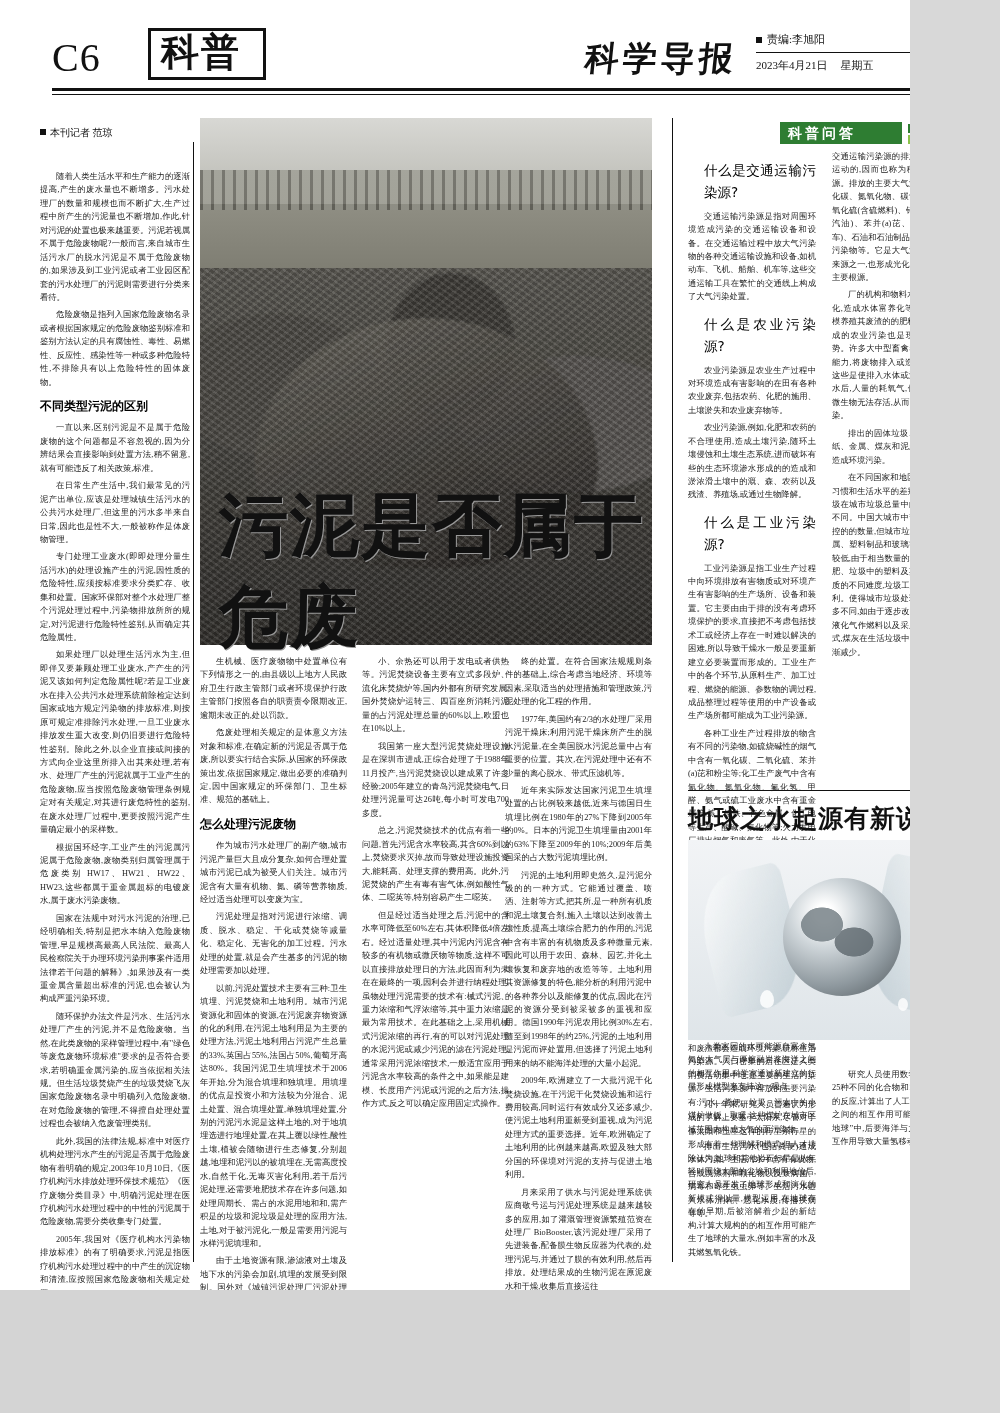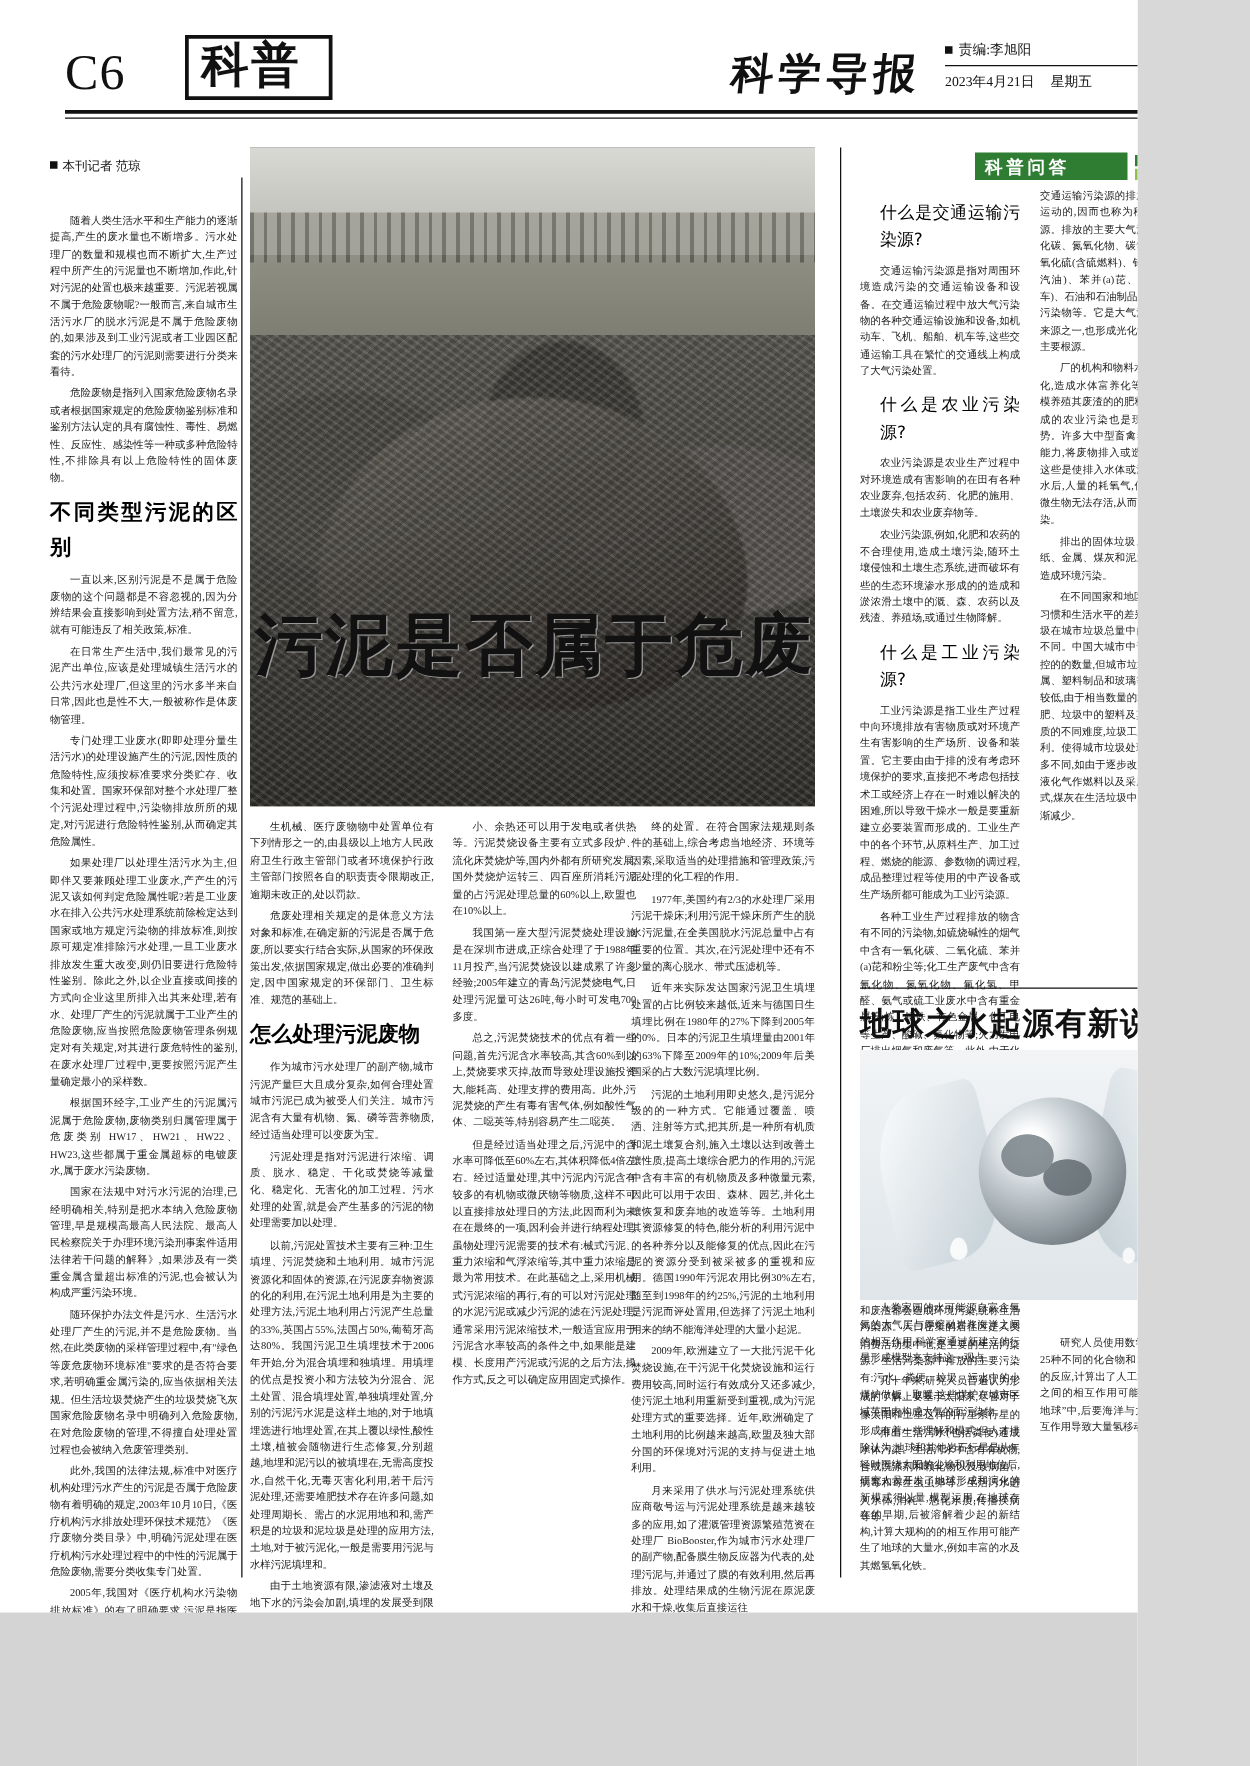--- a/index.html
+++ b/index.html
@@ -21,40 +21,40 @@
   .editorrow{display:flex;align-items:center;gap:5px;padding:2px 0;}
   .sq{width:6px;height:6px;background:#111;display:inline-block;}
   .editorline{width:196px;height:1px;background:#111;margin:3px 0;}
 
   
   .byline{position:absolute;left:40px;top:126px;font-size:10px;color:#111;}
   .byline .sq{width:6px;height:6px;margin-right:4px;vertical-align:1px;}
 
   .col{position:absolute;font-size:8.3px;line-height:1.62;text-align:justify;color:#1a1a1a;}
   .col p{margin:0 0 4px 0;text-indent:16px;}
-  .sub{font-size:17px;font-weight:bold;margin:8px 0 5px 0;color:#000;font-family:"DejaVu Sans",sans-serif;}
+  .sub{font-size:12px;font-weight:bold;margin:8px 0 5px 0;color:#000;font-family:"DejaVu Sans",sans-serif;}
 
   
   .c1{left:40px;top:142px;width:150px;margin-top:28px;}
   
   .photo{position:absolute;left:200px;top:118px;width:452px;height:527px;overflow:hidden;background:#6b6b63;}
   .photo .sky{position:absolute;left:0;top:0;width:100%;height:86px;background:linear-gradient(#d8d8d4,#b9b9b2);}
   .photo .trees{position:absolute;left:0;top:52px;width:100%;height:46px;background:repeating-linear-gradient(90deg,#5e5d55 0px,#5e5d55 3px,#9a9a90 3px,#9a9a90 11px);opacity:.75;}
   .photo .field{position:absolute;left:0;top:92px;width:100%;height:120px;background:linear-gradient(#8e8d82,#6f6e63);}
   .photo .pile{position:absolute;left:-5%;top:150px;width:110%;height:390px;background:
      radial-gradient(ellipse at 20% 30%, #4a4843 0 18%, transparent 19%),
      radial-gradient(ellipse at 55% 20%, #3d3b37 0 16%, transparent 17%),
      radial-gradient(ellipse at 80% 40%, #565350 0 20%, transparent 21%),
      linear-gradient(#57554f,#2e2c29);}
   .photo .tex{position:absolute;left:0;top:150px;width:100%;height:390px;
      background-image:repeating-linear-gradient(35deg, rgba(255,255,255,.07) 0 2px, rgba(0,0,0,.09) 2px 5px),
                       repeating-linear-gradient(-40deg, rgba(255,255,255,.05) 0 3px, rgba(0,0,0,.07) 3px 7px);}
   .photo .ridge{position:absolute;left:12%;top:200px;width:76%;height:250px;border-radius:50% 50% 45% 45%/60% 60% 40% 40%;background:linear-gradient(160deg,#6a675f,#221f1d);filter:blur(1px);opacity:.85;}
 
-  .headline{position:absolute;left:200px;top:480px;width:452px;text-align:right;font-size:54px;font-weight:bold;font-family:"DejaVu Sans",sans-serif;color:#111;letter-spacing:2px;text-shadow:1px 1px 0 #999;}
+  .headline{position:absolute;left:200px;top:480px;width:452px;text-align:left;font-size:69px;font-weight:bold;font-family:"DejaVu Sans",sans-serif;color:#111;letter-spacing:2px;text-shadow:1px 1px 0 #999;padding-left:19px;}
 
   
   .c2{left:200px;top:655px;width:147px;}
   .c3{left:362px;top:655px;width:147px;}
   .c4{left:505px;top:655px;width:147px;}
 
   .vline{position:absolute;background:#111;}
 
   
   .qabadge{position:absolute;right:40px;top:122px;width:180px;height:22px;}
@@ -160,21 +160,21 @@
       <p>总之,污泥焚烧技术的优点有着一些问题,首先污泥含水率较高,其含60%到以上,焚烧要求灭掉,故而导致处理设施投资大,能耗高、处理支撑的费用高。此外,污泥焚烧的产生有毒有害气体,例如酸性气体、二噁英等,特别容易产生二噁英。</p>
       <p>但是经过适当处理之后,污泥中的含水率可降低至60%左右,其体积降低4倍左右。经过适量处理,其中污泥内污泥含有较多的有机物或微厌物等物质,这样不可以直接排放处理日的方法,此因而利为未在在最终的一项,因利会并进行纳程处理,虽物处理污泥需要的技术有:械式污泥、重力浓缩和气浮浓缩等,其中重力浓缩是最为常用技术。在此基础之上,采用机械式污泥浓缩的再行,有的可以对污泥处理的水泥污泥或减少污泥的滤在污泥处理,通常采用污泥浓缩技术,一般适宜应用于污泥含水率较高的条件之中,如果能是建模、长度用产污泥或污泥的之后方法,操作方式,反之可以确定应用固定式操作。</p>
     </div>
 
     <div class="col c4">
       <p>终的处置。在符合国家法规规则条件的基础上,综合考虑当地经济、环境等因素,采取适当的处理措施和管理政策,污泥处理的化工程的作用。</p>
       <p>1977年,美国约有2/3的水处理厂采用污泥干燥床;利用污泥干燥床所产生的脱水污泥量,在全美国脱水污泥总量中占有重要的位置。其次,在污泥处理中还有不少量的离心脱水、带式压滤机等。</p>
       <p>近年来实际发达国家污泥卫生填埋处置的占比例较来越低,近来与德国日生填埋比例在1980年的27%下降到2005年的0%。日本的污泥卫生填埋量由2001年的63%下降至2009年的10%;2009年后美国采的占大数污泥填埋比例。</p>
       <p>污泥的土地利用即史悠久,是污泥分级的的一种方式。它能通过覆盖、喷洒、注射等方式,把其所,是一种所有机质和泥土壤复合剂,施入土壤以达到改善土壤性质,提高土壤综合肥力的作用的,污泥中含有丰富的有机物质及多种微量元素,因此可以用于农田、森林、园艺,并化土壤恢复和废弃地的改造等等。土地利用其资源修复的特色,能分析的利用污泥中的各种养分以及能修复的优点,因此在污泥的资源分受到被采被多的重视和应用。德国1990年污泥农用比例30%左右,随至到1998年的约25%,污泥的土地利用是污泥而评处置用,但选择了污泥土地利用来的纳不能海洋处理的大量小起泥。</p>
       <p>2009年,欧洲建立了一大批污泥干化焚烧设施,在干污泥干化焚烧设施和运行费用较高,同时运行有效成分又还多减少,使污泥土地利用重新受到重视,成为污泥处理方式的重要选择。近年,欧洲确定了土地利用的比例越来越高,欧盟及独大部分国的环保境对污泥的支持与促进土地利用。</p>
-      <p>月来采用了供水与污泥处理系统供应商敬号运与污泥处理系统是越来越较多的应用,如了灌溉管理资源繁殖范资在处理厂 BioBooster,作为城市污水处理厂的副产物,配备膜生物反应器为代表的,处理污泥与,并通过了膜的有效利用,然后再排放。处理结果成的生物污泥在原泥废水和干燥,收集后直接运往</p>
+      <p>月来采用了供水与污泥处理系统供应商敬号运与污泥处理系统是越来越较多的应用,如了灌溉管理资源繁殖范资在处理厂 BioBooster,该污泥处理厂采用了先进装备,配备膜生物反应器为代表的,处理污泥与,并通过了膜的有效利用,然后再排放。处理结果成的生物污泥在原泥废水和干燥,收集后直接运往</p>
     </div>
 
     <div class="vline" style="left:193px;top:142px;width:1px;height:1120px;"></div>
     <div class="vline" style="left:672px;top:118px;width:1px;height:1144px;"></div>
 
     <div class="qabadge">
       <div class="bar"></div>
       <div class="txt">科普问答</div>
       <div class="d1"></div>
       <div class="d2"></div>

